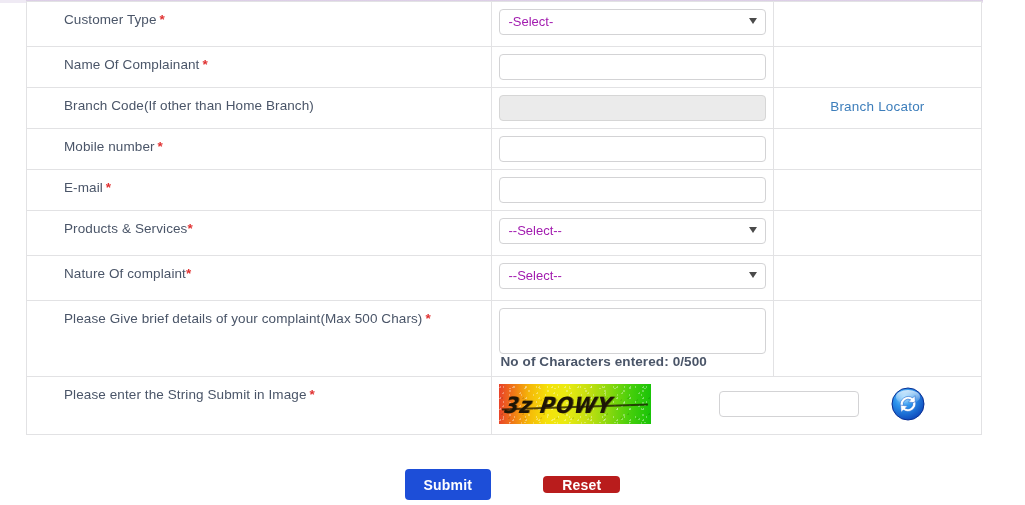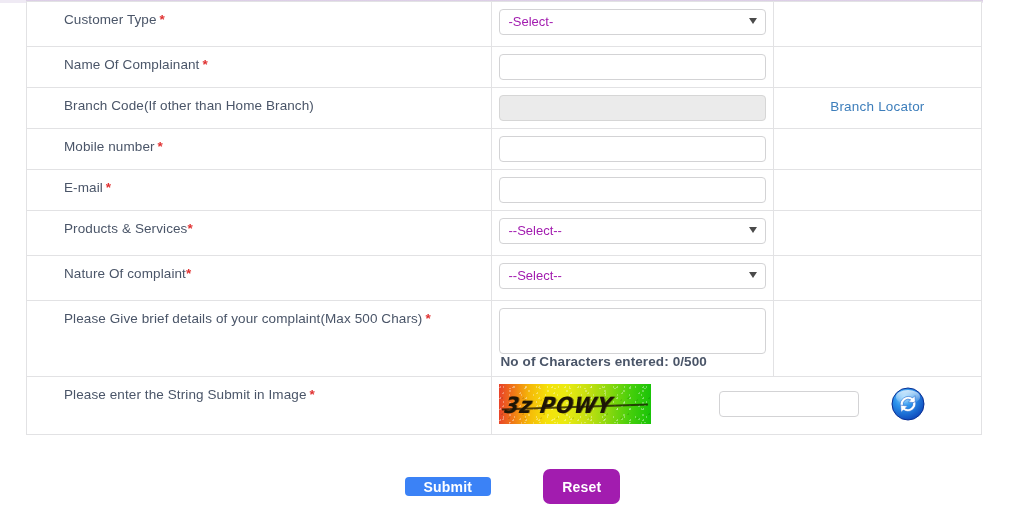--- a/index.html
+++ b/index.html
@@ -266,29 +266,28 @@
     border-radius: 4px;
     font-family: "Liberation Sans", sans-serif;
     font-size: 14px;
     font-weight: 700;
     color: #ffffff;
     cursor: pointer;
     letter-spacing: .2px;
   }
   .btn-submit {
     width: 86px;
-    height: 19px;
-    background: #3b82f6;
+    height: 31px;
+    background: #1d4ed8;
     margin-right: 48px;
   }
   .btn-reset {
     width: 77px;
-    height: 35px;
-    background: #a21caf;
-    border-radius: 7px;
+    height: 17px;
+    background: #b91c1c;
   }
 </style>
 </head>
 <body>
 
 <div class="page">
 
   <div class="top-rule-left"></div>
   <div class="top-rule"></div>
 

